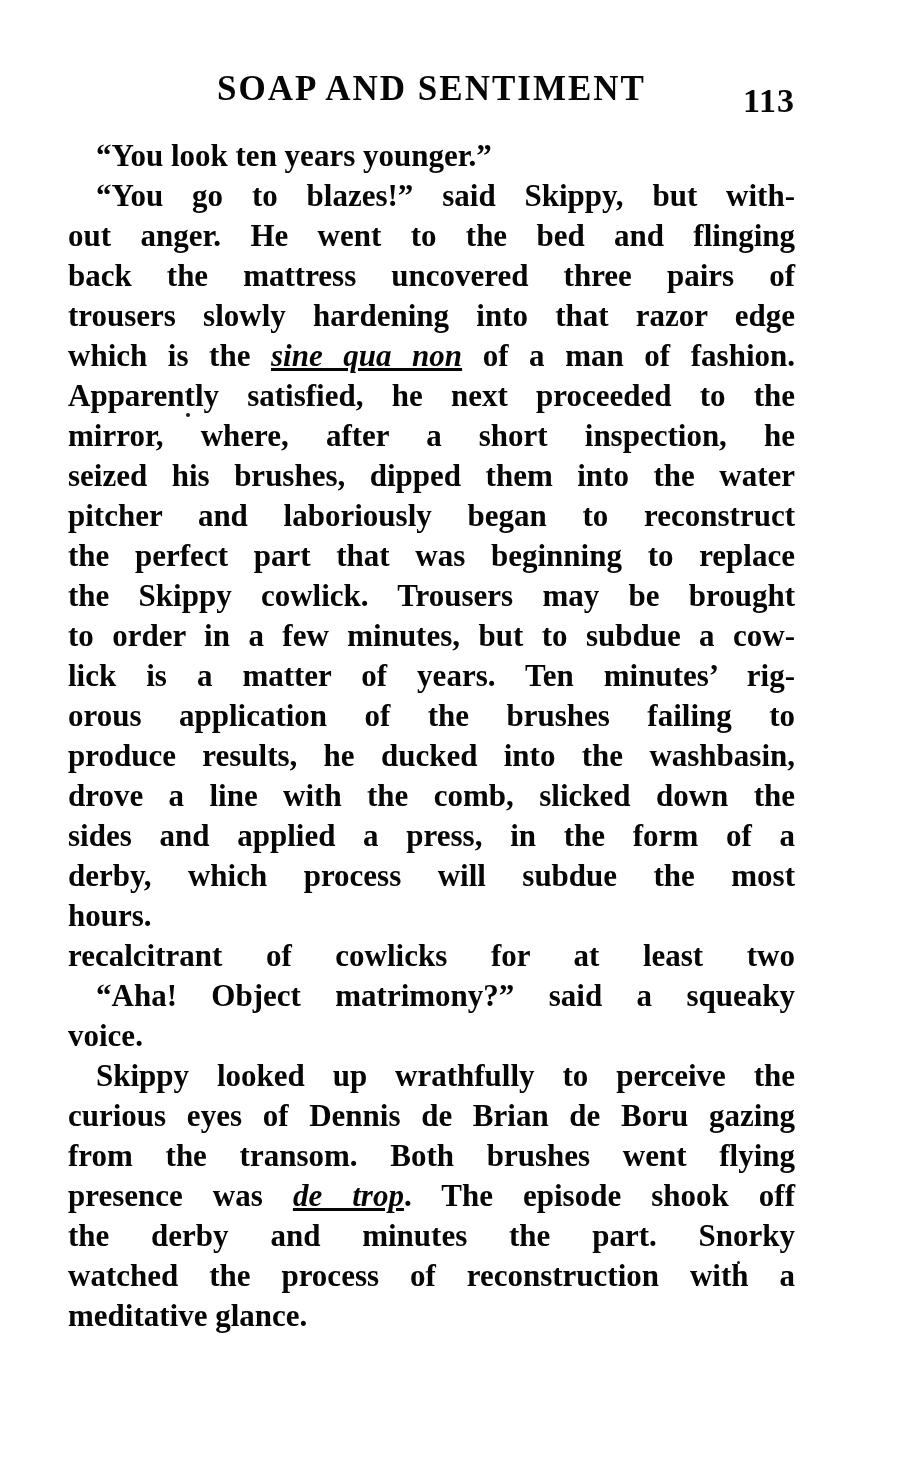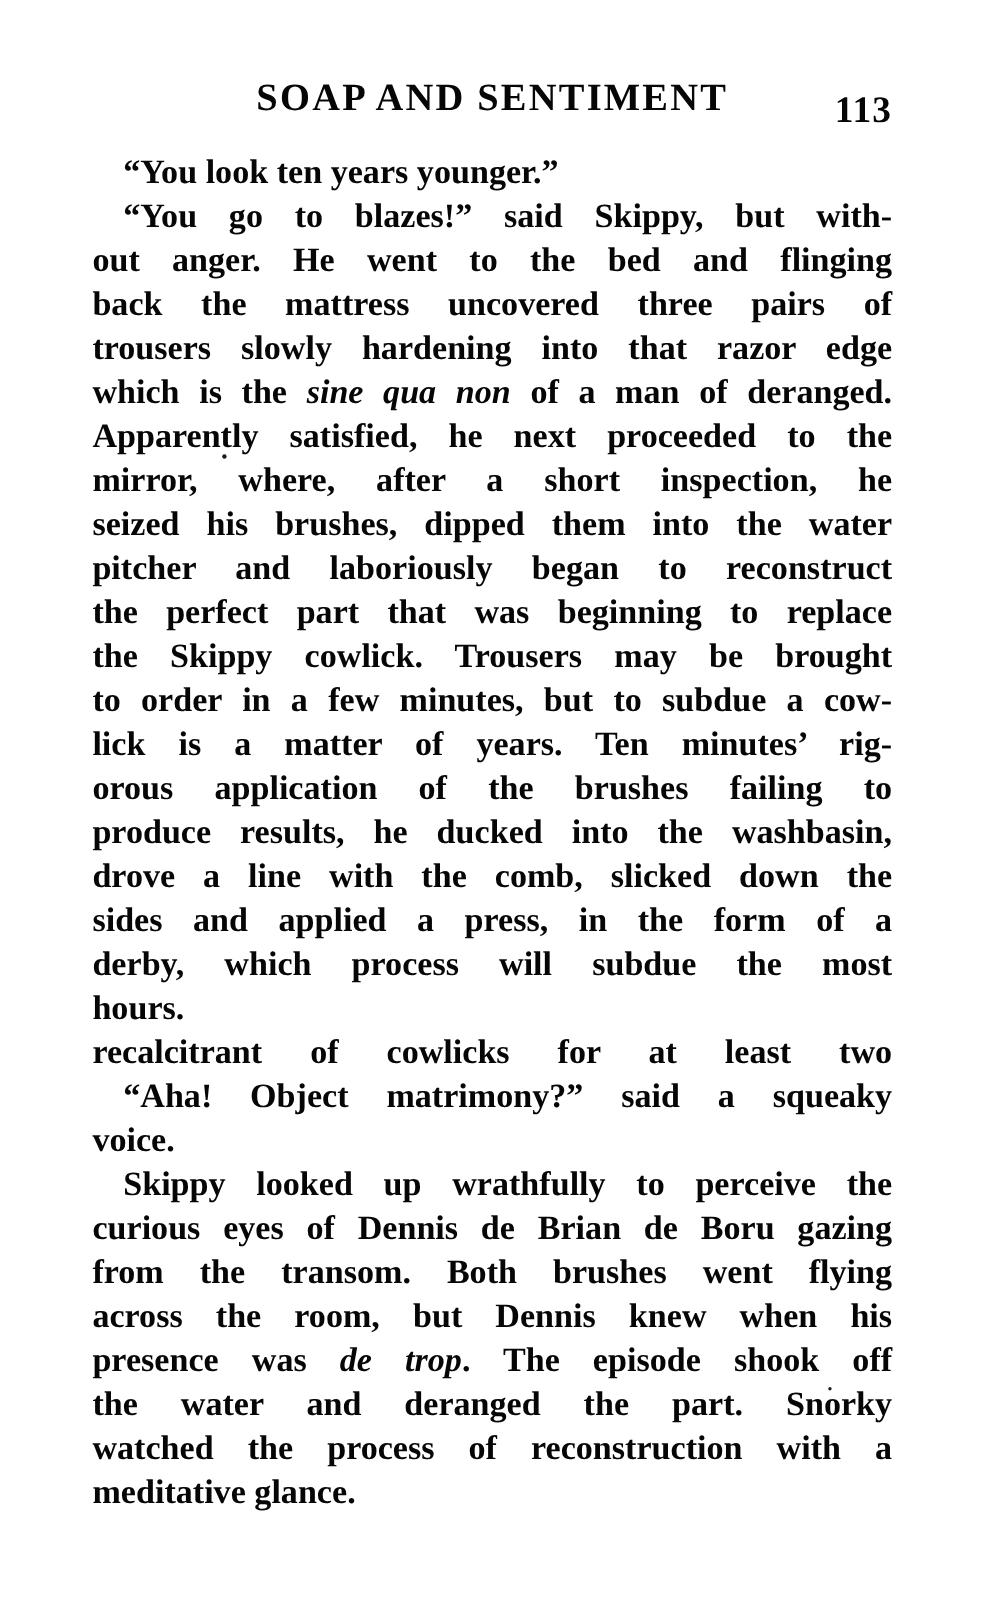--- a/index.html
+++ b/index.html
@@ -11,21 +11,20 @@
     height: 1462px;
     position: relative;
     background: #ffffff;
     color: #060606;
     font-family: "Liberation Serif", serif;
     overflow: hidden;
   }
   .page {
     position: absolute;
     inset: 0;
-    margin-left: 16px;
   }
   .page-header {
     position: absolute;
     top: 72px;
     left: 68px;
     width: 727px;
     height: 40px;
   }
   .header-title {
     display: block;
@@ -62,20 +61,21 @@
   }
   .line.last {
     text-align: left;
     text-align-last: left;
   }
   .line.indent {
     text-indent: 28px;
   }
   .italic {
     font-style: italic;
+    text-decoration: underline;
   }
   .ink-speck {
     position: absolute;
     background: #1a1a1a;
     border-radius: 50%;
   }
   .speck-1 { left: 186px; top: 413px; width: 4px; height: 4px; }
   .speck-2 { left: 737px; top: 1261px; width: 3px; height: 3px; }
 </style>
 </head>
@@ -87,44 +87,43 @@
     <span class="header-title">SOAP AND SENTIMENT</span>
     <span class="page-number">113</span>
   </div>
 
   <div class="body-text">
       <div class="line indent last"><span>“You look ten years younger.”</span></div>
       <div class="line indent"><span>“You go to blazes!” said Skippy, but with-</span></div>
       <div class="line"><span>out anger. He went to the bed and flinging</span></div>
       <div class="line"><span>back the mattress uncovered three pairs of</span></div>
       <div class="line"><span>trousers slowly hardening into that razor edge</span></div>
-      <div class="line"><span>which is the </span><span class="italic">sine qua non</span><span> of a man of deranged.</span></div>
+      <div class="line"><span>which is the </span><span class="italic">sine qua non</span><span> of a man of fashion.</span></div>
       <div class="line"><span>Apparently satisfied, he next proceeded to the</span></div>
       <div class="line"><span>mirror, where, after a short inspection, he</span></div>
       <div class="line"><span>seized his brushes, dipped them into the water</span></div>
       <div class="line"><span>pitcher and laboriously began to reconstruct</span></div>
       <div class="line"><span>the perfect part that was beginning to replace</span></div>
       <div class="line"><span>the Skippy cowlick. Trousers may be brought</span></div>
       <div class="line"><span>to order in a few minutes, but to subdue a cow-</span></div>
       <div class="line"><span>lick is a matter of years. Ten minutes’ rig-</span></div>
       <div class="line"><span>orous application of the brushes failing to</span></div>
       <div class="line"><span>produce results, he ducked into the washbasin,</span></div>
       <div class="line"><span>drove a line with the comb, slicked down the</span></div>
       <div class="line"><span>sides and applied a press, in the form of a</span></div>
       <div class="line"><span>derby, which process will subdue the most</span></div>
       <div class="line last"><span>hours.</span></div>
       <div class="line"><span>recalcitrant of cowlicks for at least two</span></div>
       <div class="line indent"><span>“Aha! Object matrimony?” said a squeaky</span></div>
       <div class="line last"><span>voice.</span></div>
       <div class="line indent"><span>Skippy looked up wrathfully to perceive the</span></div>
       <div class="line"><span>curious eyes of Dennis de Brian de Boru gazing</span></div>
       <div class="line"><span>from the transom. Both brushes went flying</span></div>
-      <div class="line"><span>across the room, but Dennis knew when his</span></div>
       <div class="line"><span>presence was </span><span class="italic">de trop</span><span>. The episode shook off</span></div>
-      <div class="line"><span>the water and deranged the part. Snorky</span></div>
+      <div class="line"><span>the derby and minutes the part. Snorky</span></div>
       <div class="line"><span>watched the process of reconstruction with a</span></div>
       <div class="line last"><span>meditative glance.</span></div>
     </div>
 
   <div class="ink-speck speck-1"></div>
   <div class="ink-speck speck-2"></div>
 
 </div>
 
 </body></html>

